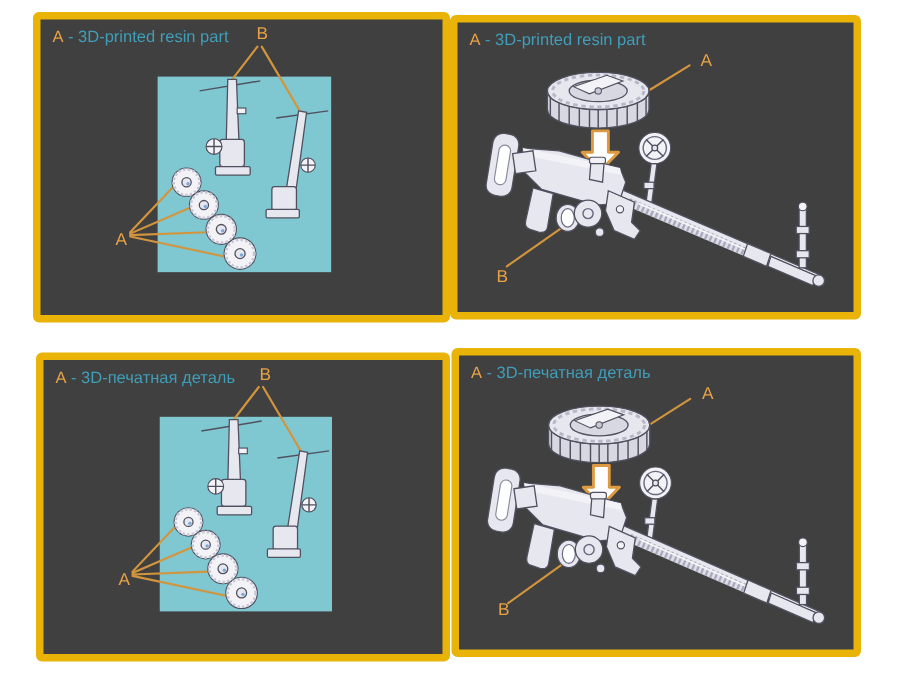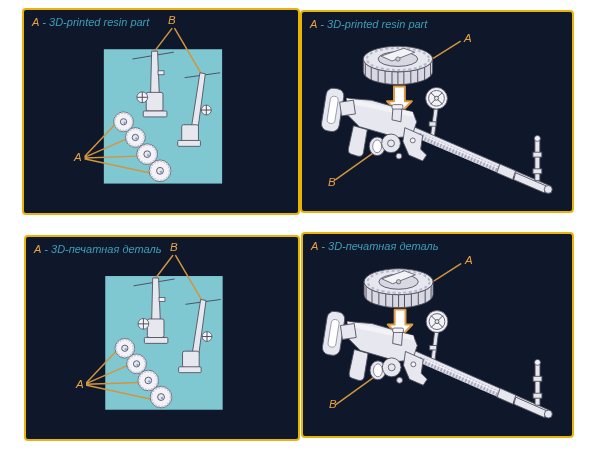--- a/index.html
+++ b/index.html
@@ -1,22 +1,22 @@
 <!DOCTYPE html>
 <html><head>
 <meta charset="utf-8">
 <style>
   html,body{margin:0;padding:0;background:#ffffff;}
   .sheet{
     position:relative;width:600px;height:450px;background:#ffffff;
     font-family:"Liberation Sans", sans-serif;overflow:hidden;
   }
   .panel{
-    position:absolute;background:#0f172a;border:2px solid #eab308;
-    border-radius:4px;box-sizing:border-box;font-style:italic;
+    position:absolute;background:#404040;border:5px solid #eab308;
+    border-radius:4px;box-sizing:border-box;
   }
   #p-tl{left:22px;top:8px;width:278px;height:207px;}
   #p-tr{left:300px;top:10px;width:274px;height:203px;}
   #p-bl{left:24px;top:235px;width:276px;height:206px;}
   #p-br{left:301px;top:232px;width:273px;height:206px;}
   .panel-label{position:absolute;left:8px;top:6px;font-size:11px;white-space:nowrap;z-index:3;}
   .llet{color:#e8a244;}
   .ltxt{color:#3f9eb9;margin-left:3px;}
   .callout{position:absolute;font-size:11.5px;color:#e8a244;z-index:3;line-height:1;}
   svg.scene{position:absolute;left:0;top:0;width:100%;height:100%;display:block;}

